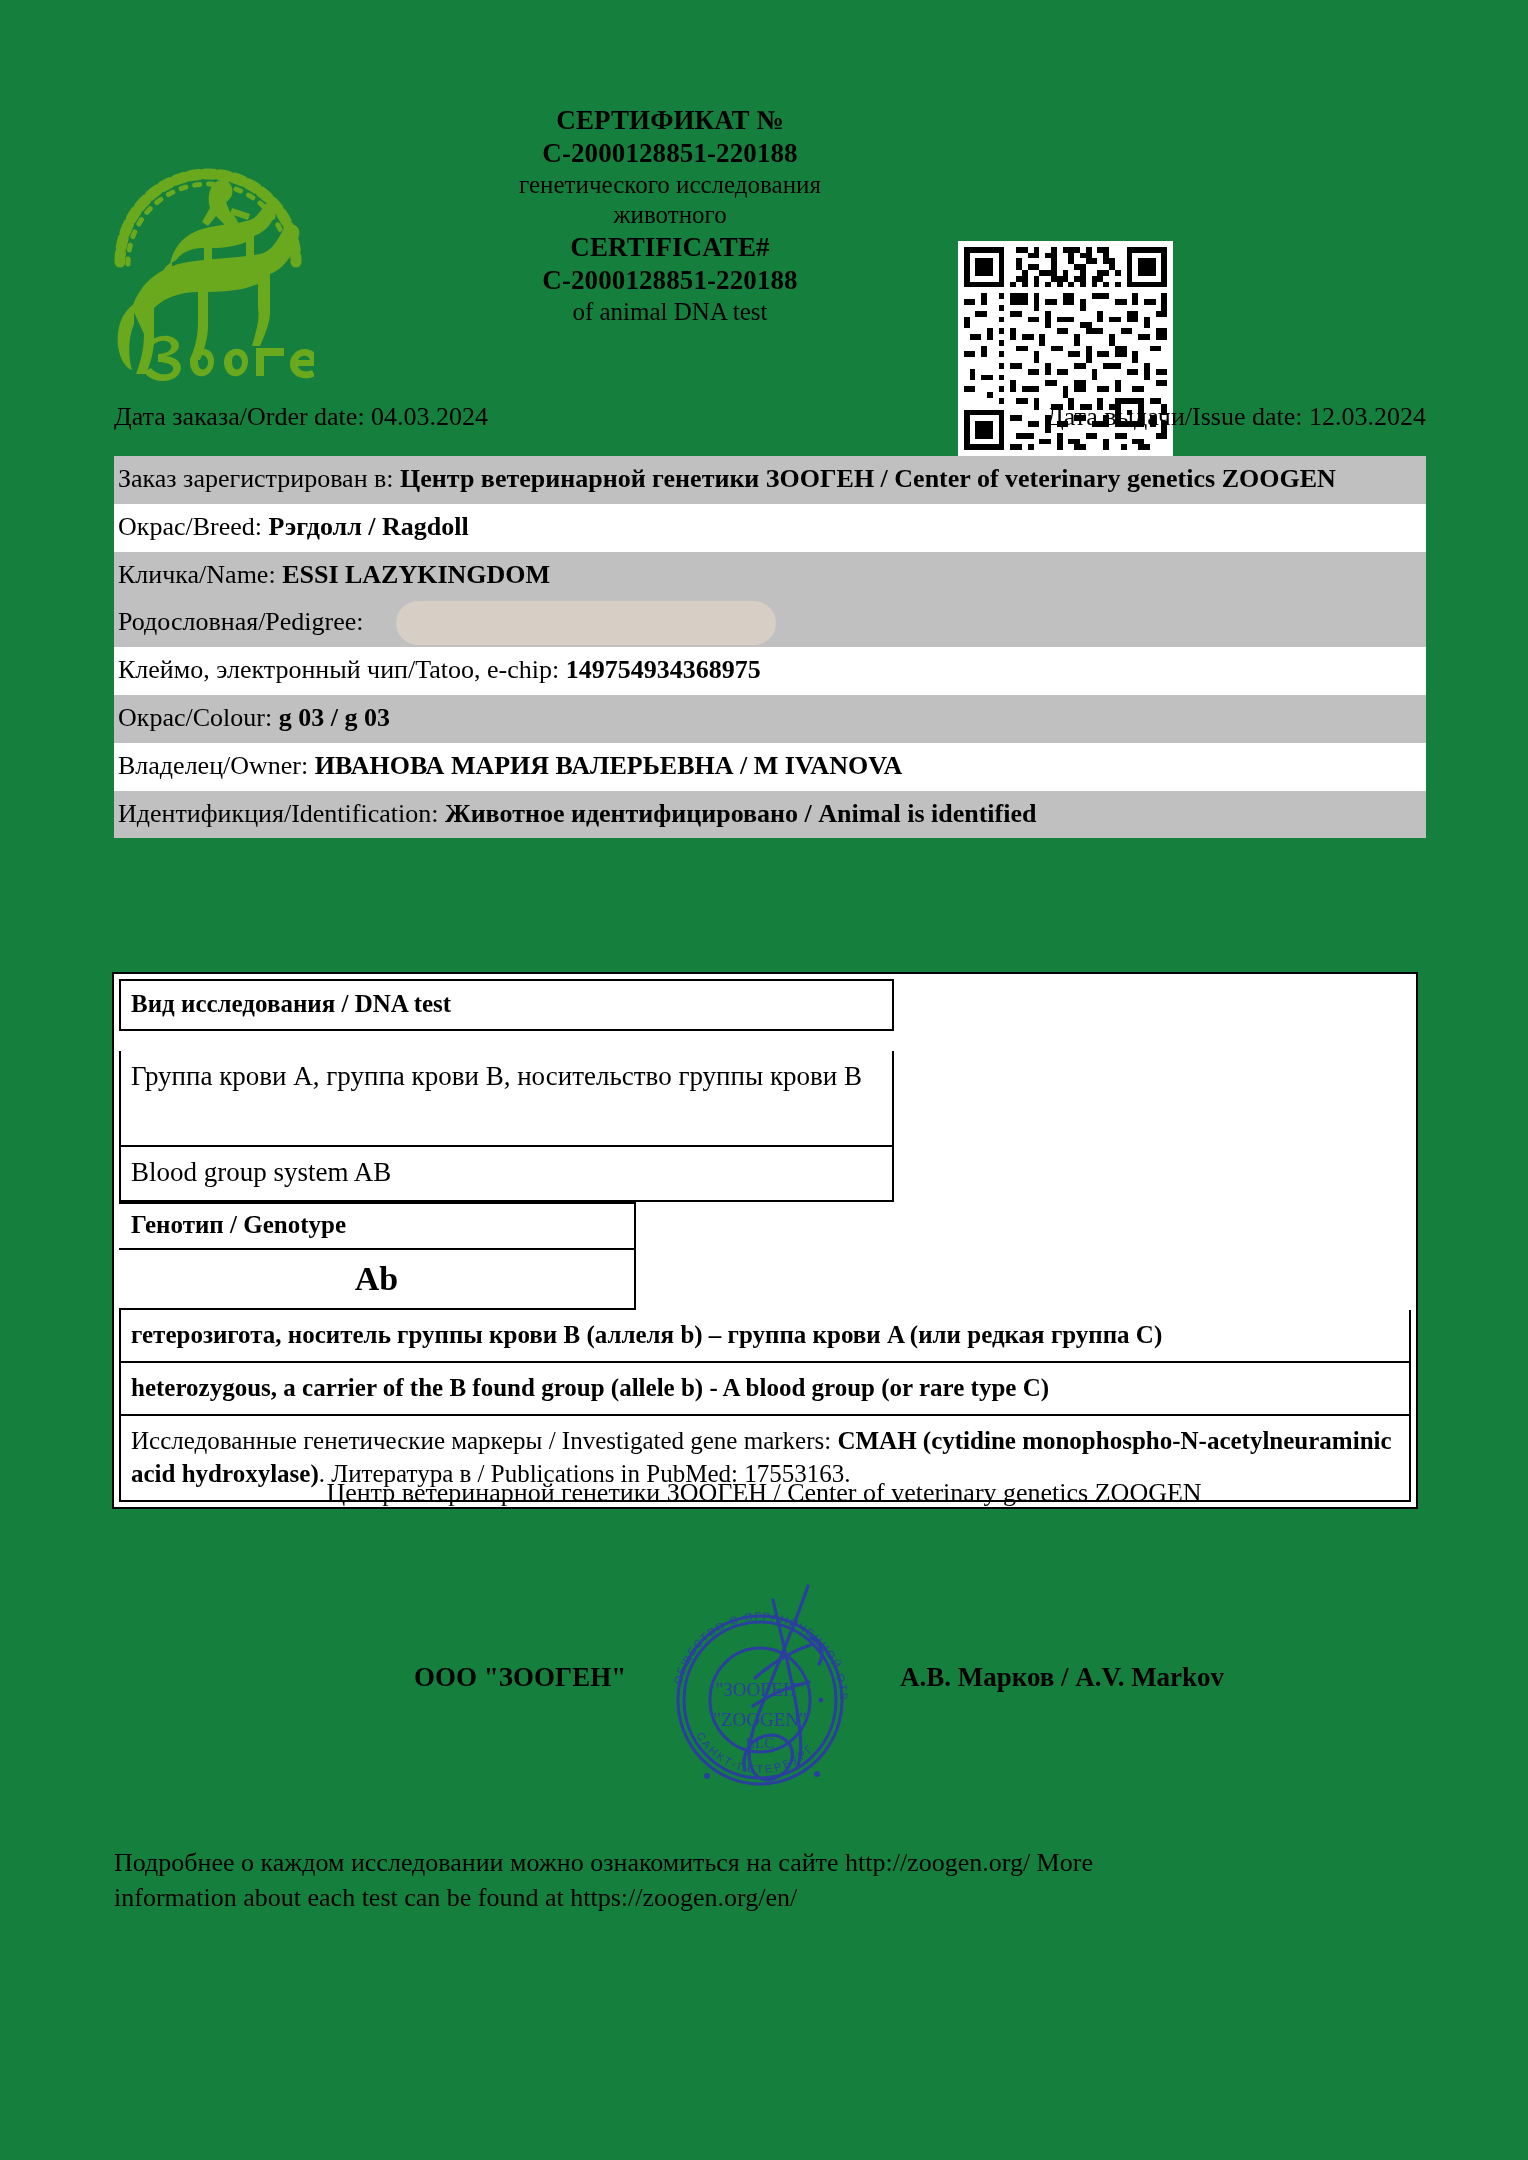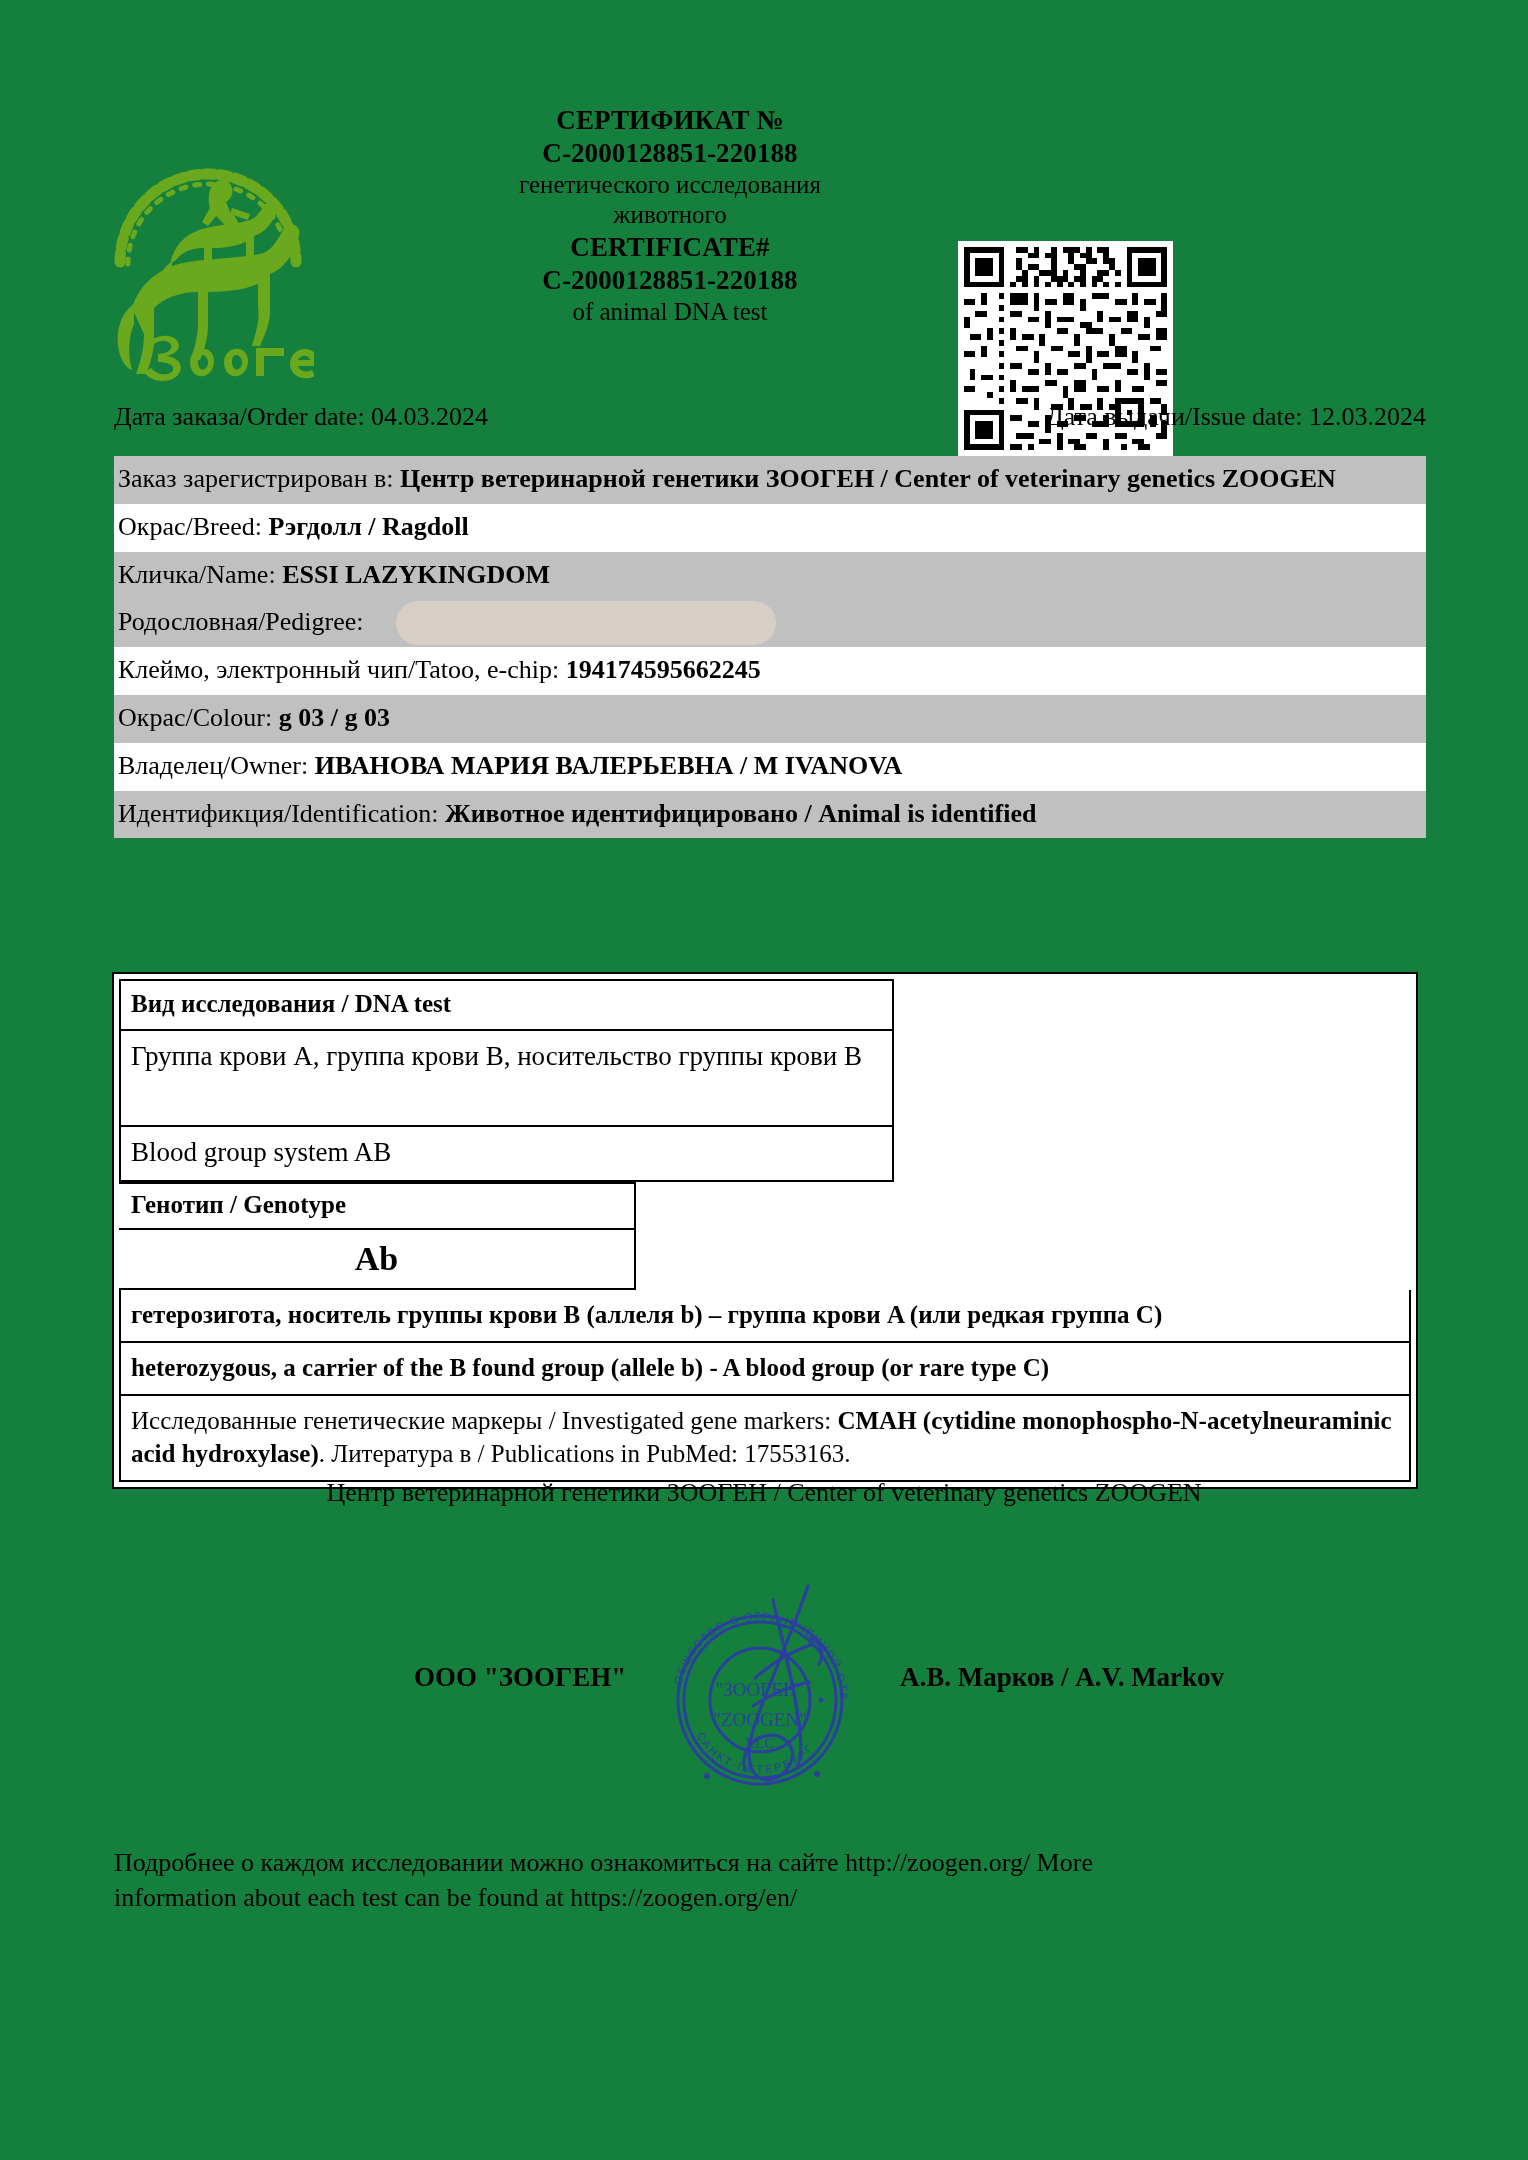--- a/index.html
+++ b/index.html
@@ -160,20 +160,21 @@
   }
   .rt-left-stack { display: flex; flex-direction: column; }
   .rt-testname {
     border: 2px solid #000;
     border-top: 0;
     box-sizing: border-box;
     padding: 8px 14px 10px 10px;
     font-size: 27px;
     line-height: 1.30;
     min-height: 96px;
+    margin-top: 20px;
   }
   .rt-testname-en {
     border: 2px solid #000;
     border-top: 0;
     box-sizing: border-box;
     padding: 8px 10px 10px 10px;
     font-size: 27px;
     line-height: 1.30;
   }
   .rt-fullrow {
@@ -511,21 +512,21 @@
       <span>Дата выдачи/Issue date:</span>
       <span>12.03.2024</span>
     </div>
   </div>
 
   <div class="info-list" id="info-list">
       <div class="info-row shaded"><span class="lbl">Заказ зарегистрирован в:</span> <span class="val">Центр ветеринарной генетики ЗООГЕН / Center of veterinary genetics ZOOGEN</span></div>
       <div class="info-row plain"><span class="lbl">Окрас/Breed:</span> <span class="val">Рэгдолл / Ragdoll</span></div>
       <div class="info-row shaded"><span class="lbl">Кличка/Name:</span> <span class="val">ESSI LAZYKINGDOM</span></div>
       <div class="info-row shaded"><span class="lbl">Родословная/Pedigree:</span> <span class="val"></span><div class="redact-blob"></div></div>
-      <div class="info-row plain"><span class="lbl">Клеймо, электронный чип/Tatoo, e-chip:</span> <span class="val">194174595662245</span></div>
+      <div class="info-row plain"><span class="lbl">Клеймо, электронный чип/Tatoo, e-chip:</span> <span class="val">149754934368975</span></div>
       <div class="info-row shaded"><span class="lbl">Окрас/Colour:</span> <span class="val">g 03 / g 03</span></div>
       <div class="info-row plain"><span class="lbl">Владелец/Owner:</span> <span class="val">ИВАНОВА МАРИЯ ВАЛЕРЬЕВНА / M IVANOVA</span></div>
       <div class="info-row shaded"><span class="lbl">Идентификция/Identification:</span> <span class="val">Животное идентифицировано / Animal is identified</span></div>
     </div>
 
   <div class="results-table">
     <div class="rt-grid">
       <div class="rt-toprow">
         <div class="rt-left-col">
           <div class="rt-cell hdr">Вид исследования / DNA test</div>

